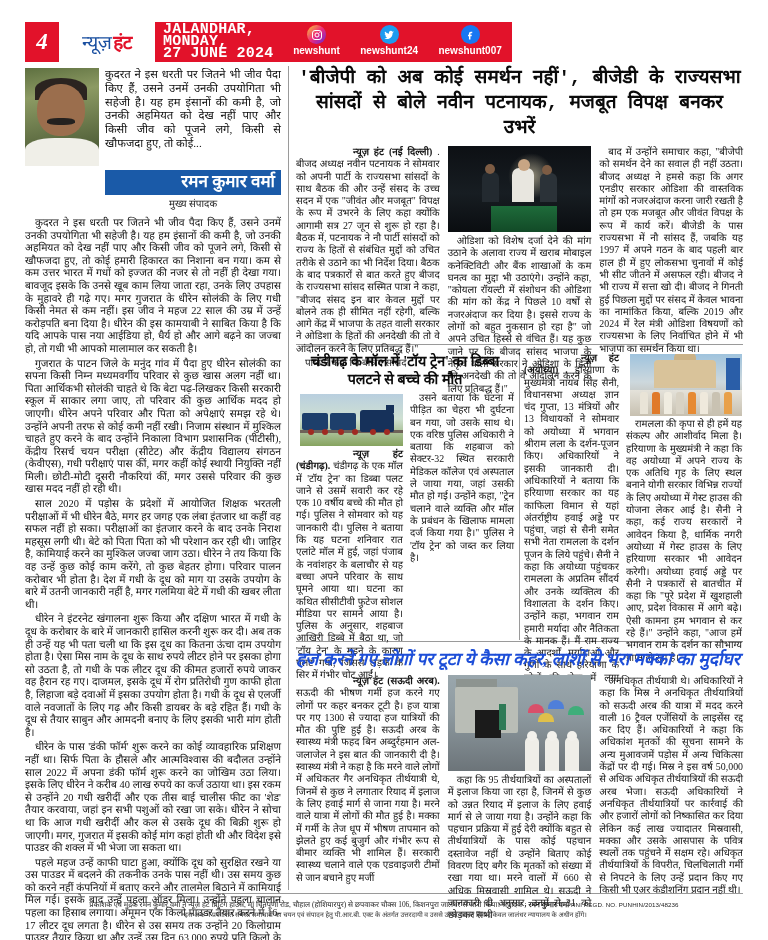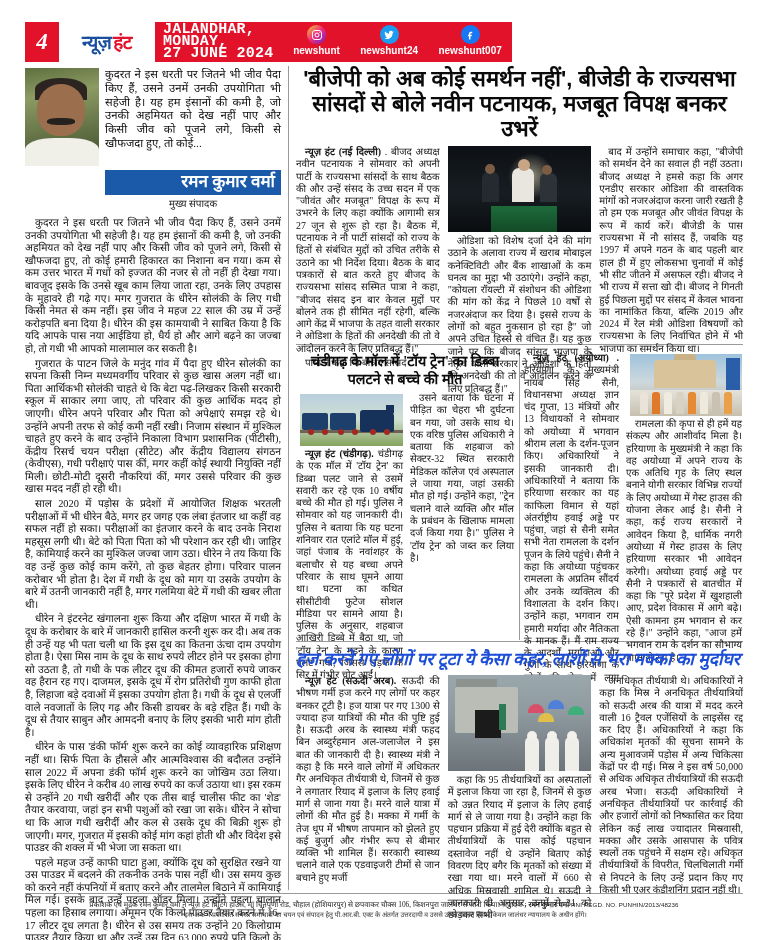--- a/index.html
+++ b/index.html
@@ -55,21 +55,21 @@
   }
   .mh-logo-inner {
     display: flex;
     align-items: baseline;
     gap: 2px;
     white-space: nowrap;
   }
   .mh-logo-a {
     color: #1a4fa0;
     font-family: "Liberation Sans", sans-serif;
-    font-weight: bold;
+    font-weight: normal;
     font-size: 19px;
     letter-spacing: -0.5px;
   }
   .mh-logo-b {
     color: #e2122a;
     font-family: "Liberation Sans", sans-serif;
     font-weight: bold;
     font-size: 19px;
     letter-spacing: -0.5px;
   }
@@ -243,43 +243,44 @@
   .body-text p { margin: 0 0 2px 0; text-indent: 10px; }
 
   
   .lead-story {
     position: absolute;
     left: 296px;
     top: 66px;
     width: 447px;
   }
   .lead-head {
-    font-family: Liberation Sans, sans-serif;
-    font-weight: bold;
-    font-size: 22px;
+    font-family: Liberation Mono, monospace;
+    font-weight: bold;
+    font-size: 19px;
     line-height: 25px;
     text-align: center;
     color: #0a0a0a;
     margin: 0 0 5px 0;
   }
   .three-col {
     display: flex;
     gap: 8px;
   }
   .three-col .c { flex: 1; }
   .jtext {
     font-family: "Liberation Serif", serif;
     font-size: 9.9px;
     line-height: 12.3px;
     text-align: justify;
     color: #141414;
   }
   .jtext p { margin: 0 0 2px 0; text-indent: 9px; }
   .dateline {
     font-weight: bold;
+    margin-left: 48px;
   }
   .lead-photo {
     width: 100%;
     height: 86px;
     background: linear-gradient(180deg,#0d1014 0%,#171d22 55%,#0a0d10 100%);
     position: relative;
     overflow: hidden;
     margin-bottom: 3px;
   }
   .lead-photo .spot {

